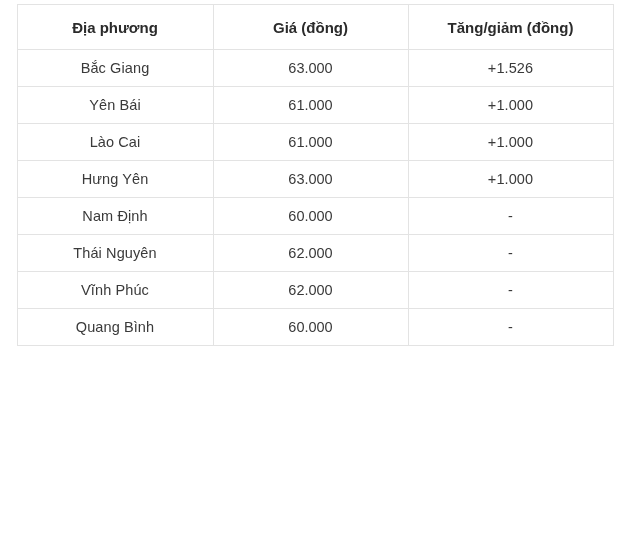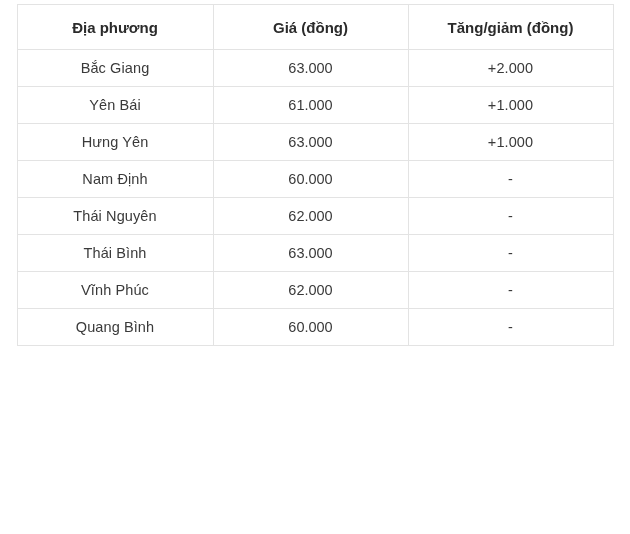--- a/index.html
+++ b/index.html
@@ -64,48 +64,48 @@
       <tr>
         <th>Địa phương</th>
         <th>Giá (đồng)</th>
         <th>Tăng/giảm (đồng)</th>
       </tr>
     </thead>
     <tbody>
       <tr>
         <td class="region">Bắc Giang</td>
         <td class="price">63.000</td>
-        <td class="change">+2.000</td>
+        <td class="change">+1.526</td>
       </tr>
       <tr>
         <td class="region">Yên Bái</td>
+        <td class="price">61.000</td>
+        <td class="change">+1.000</td>
+      </tr>
+      <tr>
+        <td class="region">Lào Cai</td>
         <td class="price">61.000</td>
         <td class="change">+1.000</td>
       </tr>
       <tr>
         <td class="region">Hưng Yên</td>
         <td class="price">63.000</td>
         <td class="change">+1.000</td>
       </tr>
       <tr>
         <td class="region">Nam Định</td>
         <td class="price">60.000</td>
         <td class="change">-</td>
       </tr>
       <tr>
         <td class="region">Thái Nguyên</td>
         <td class="price">62.000</td>
         <td class="change">-</td>
       </tr>
       <tr>
-        <td class="region">Thái Bình</td>
-        <td class="price">63.000</td>
-        <td class="change">-</td>
-      </tr>
-      <tr>
         <td class="region">Vĩnh Phúc</td>
         <td class="price">62.000</td>
         <td class="change">-</td>
       </tr>
       <tr>
         <td class="region">Quang Bình</td>
         <td class="price">60.000</td>
         <td class="change">-</td>
       </tr>
     </tbody>

